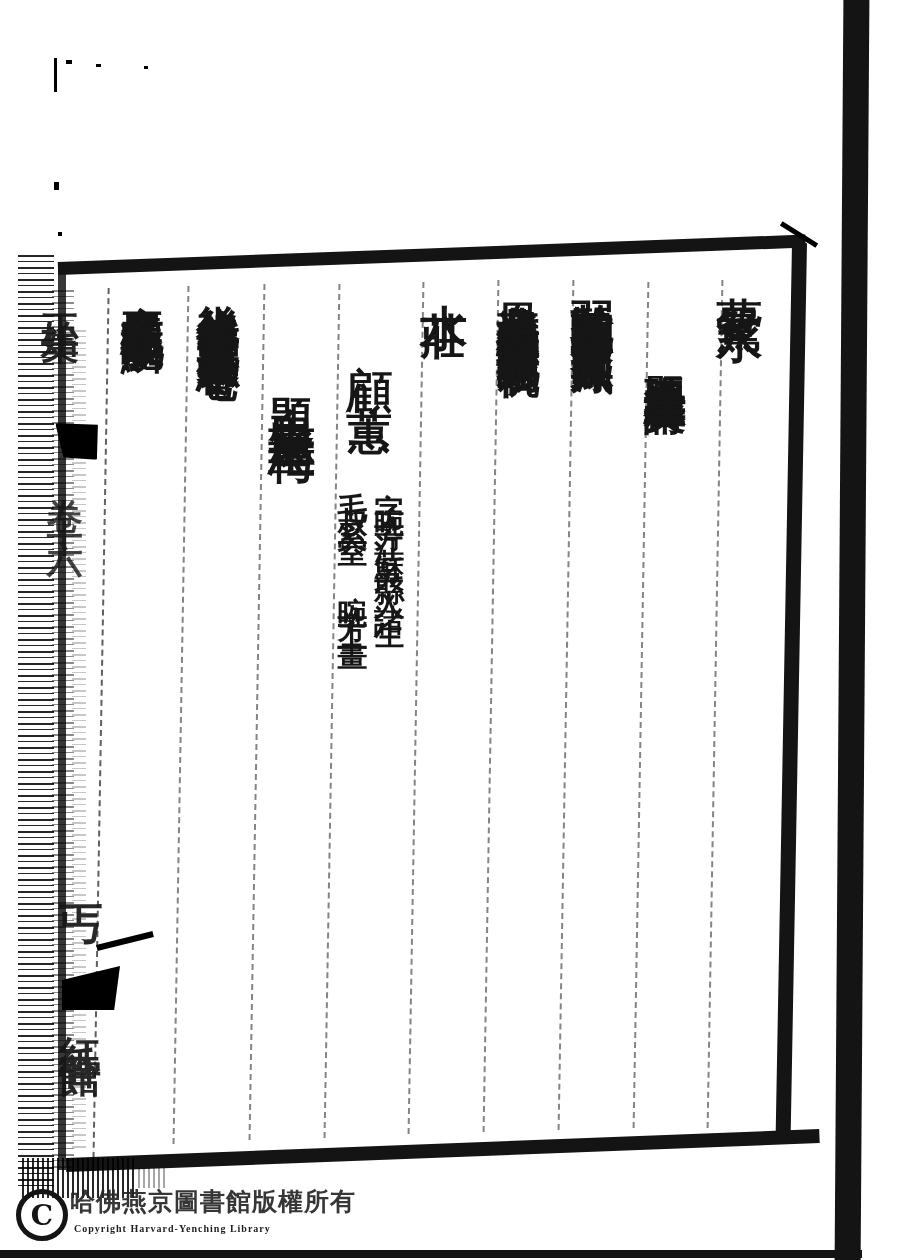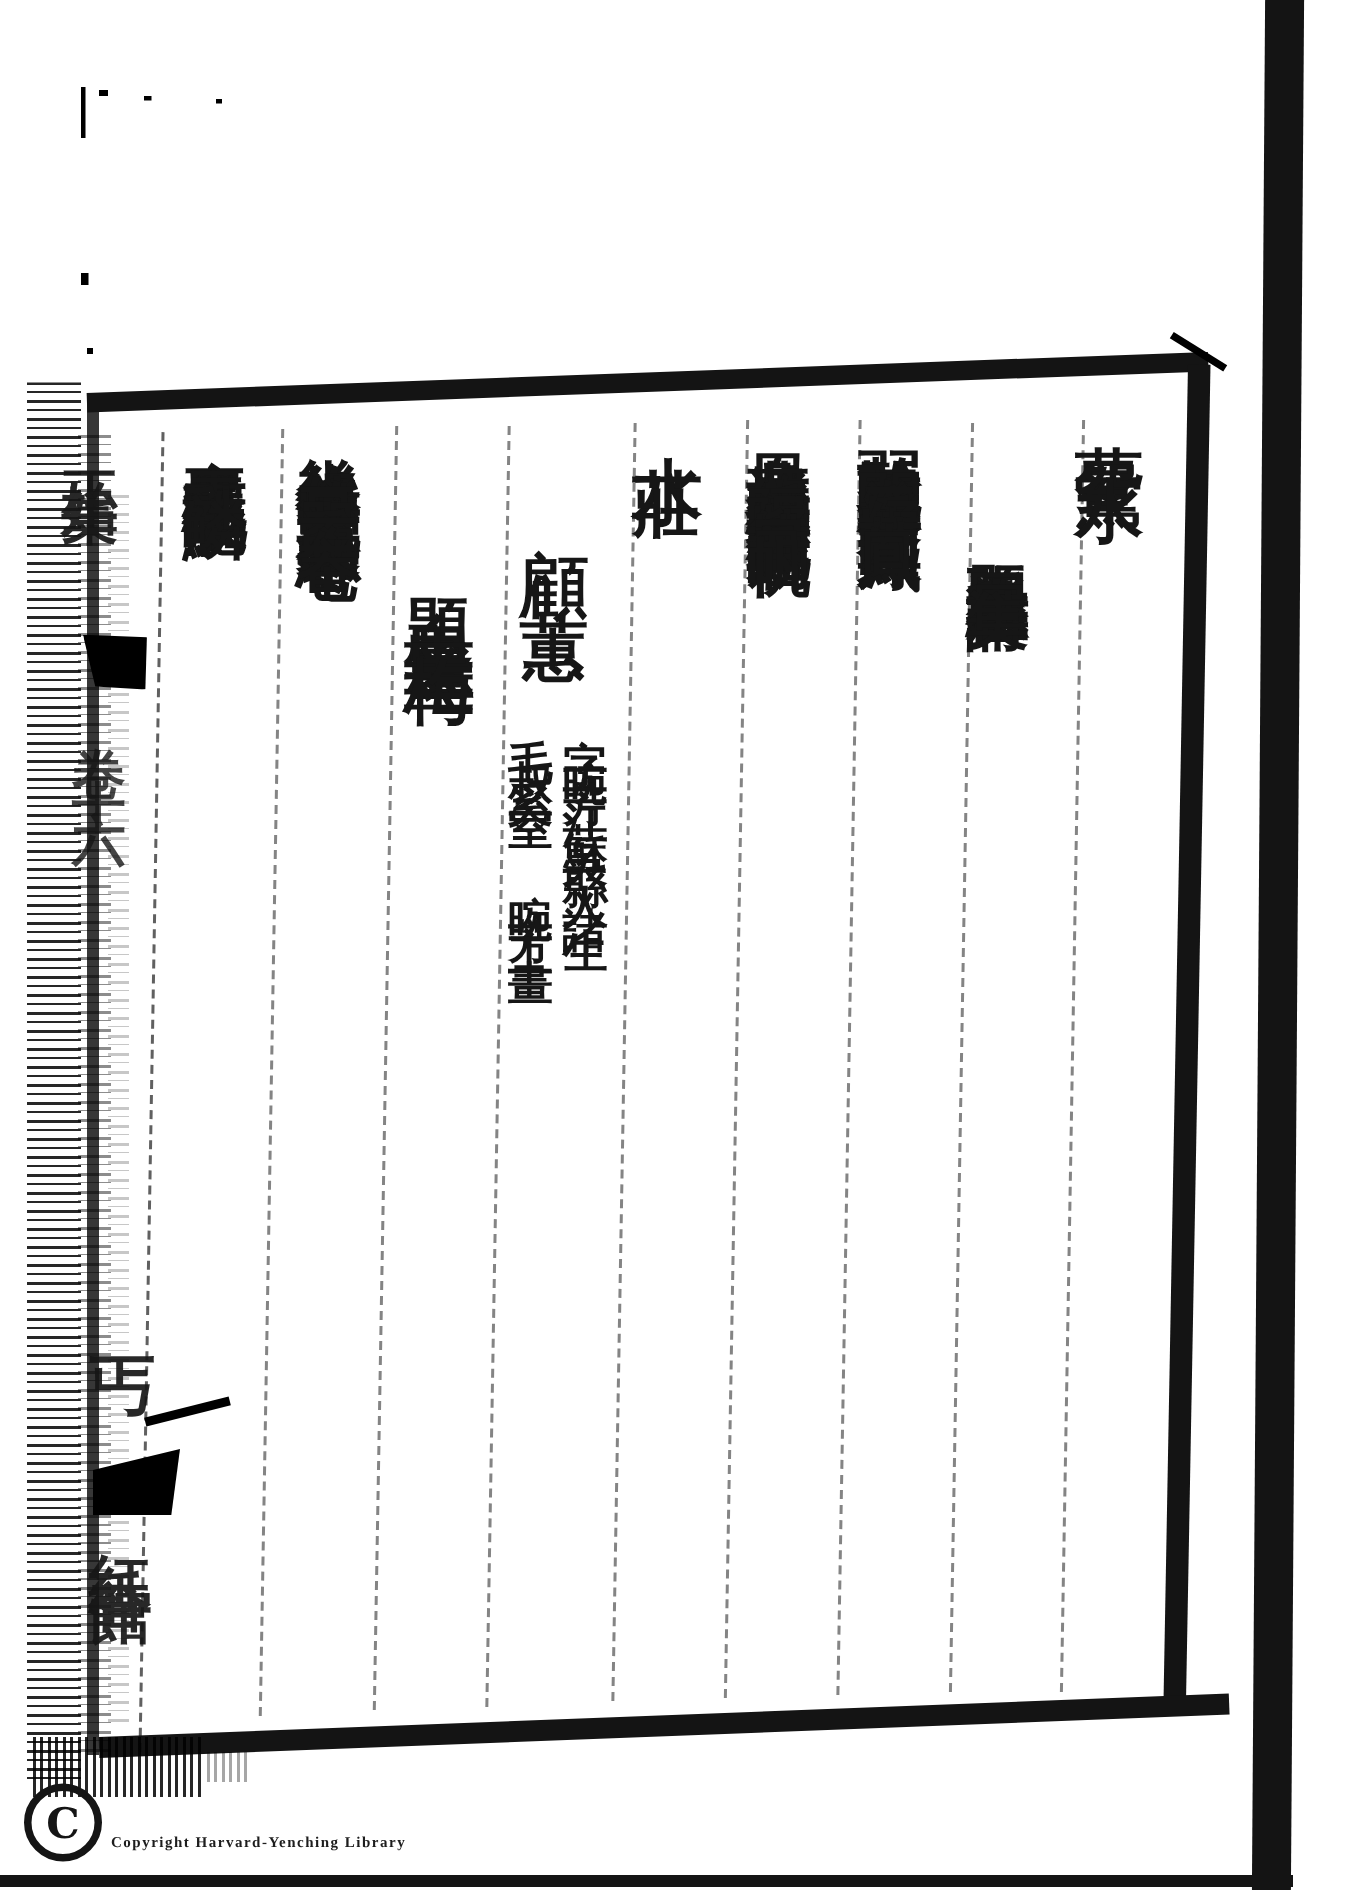--- a/index.html
+++ b/index.html
@@ -116,16 +116,17 @@
 
   <div class="speck" style="left:54px; top:58px; width:3px; height:34px;"></div>
   <div class="speck" style="left:66px; top:60px; width:6px; height:4px;"></div>
   <div class="speck" style="left:96px; top:64px; width:5px; height:3px;"></div>
   <div class="speck" style="left:144px; top:66px; width:4px; height:3px;"></div>
   <div class="speck" style="left:54px; top:182px; width:5px; height:8px;"></div>
   <div class="speck" style="left:58px; top:232px; width:4px; height:4px;"></div>
 
   <div id="stamp">
     <div id="stamp-circle">C</div>
+    <div id="stamp-cn">哈佛燕京圖書館版權所有</div>
     <div id="stamp-en">Copyright Harvard-Yenching Library</div>
   </div>
 
 </div>
 
 </body></html>

